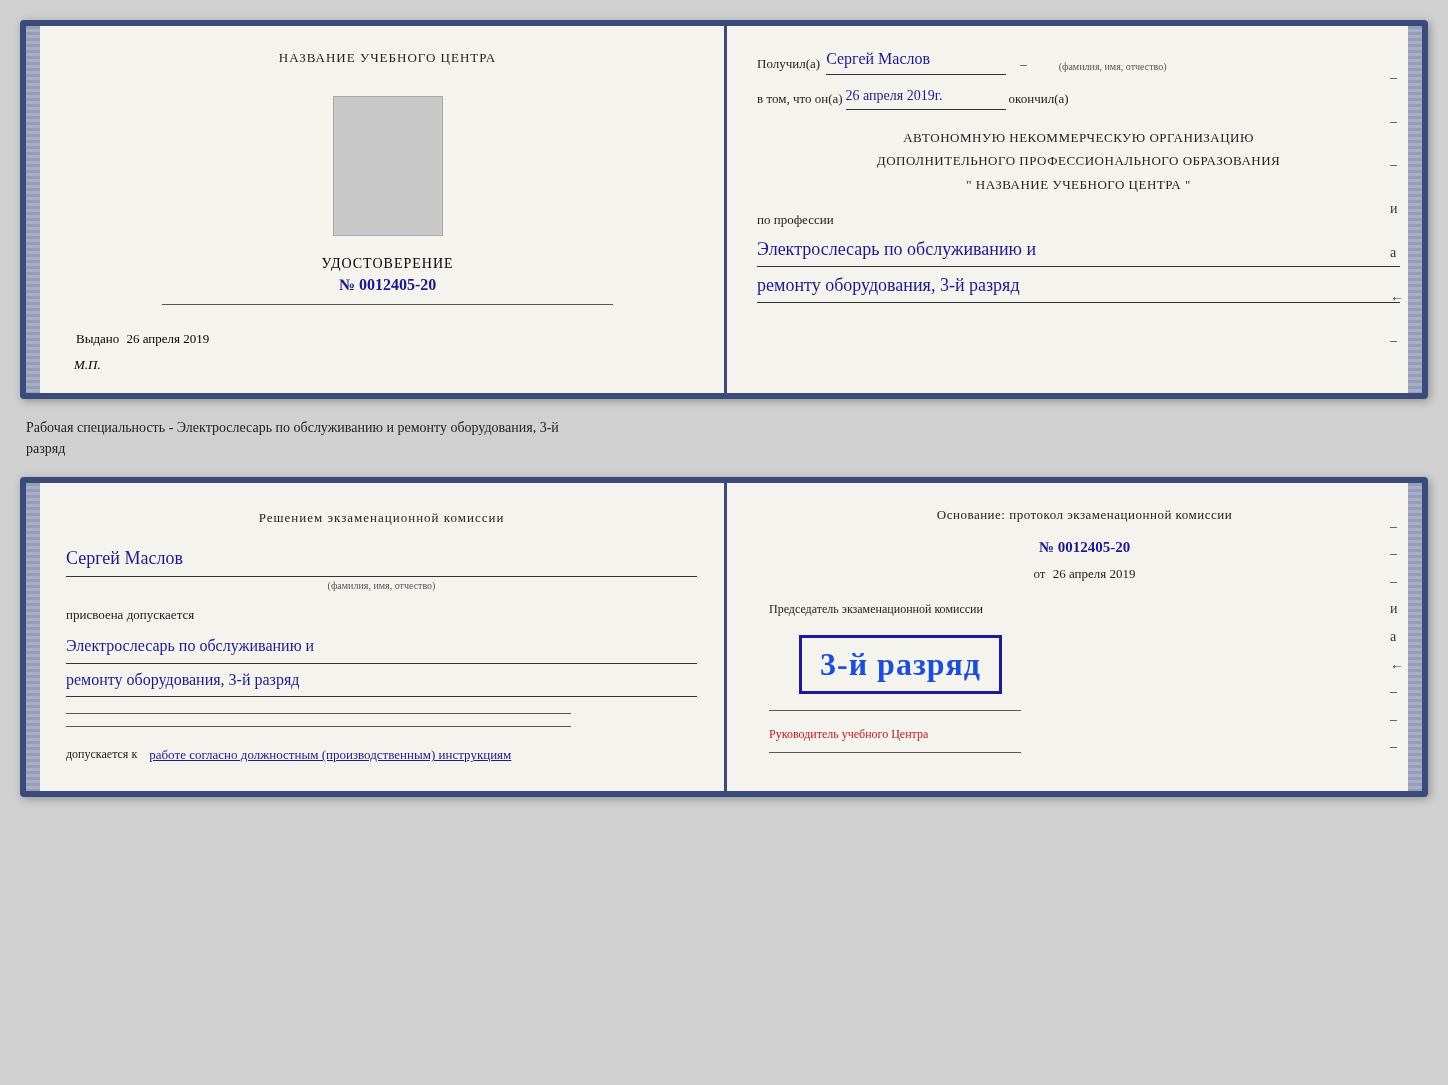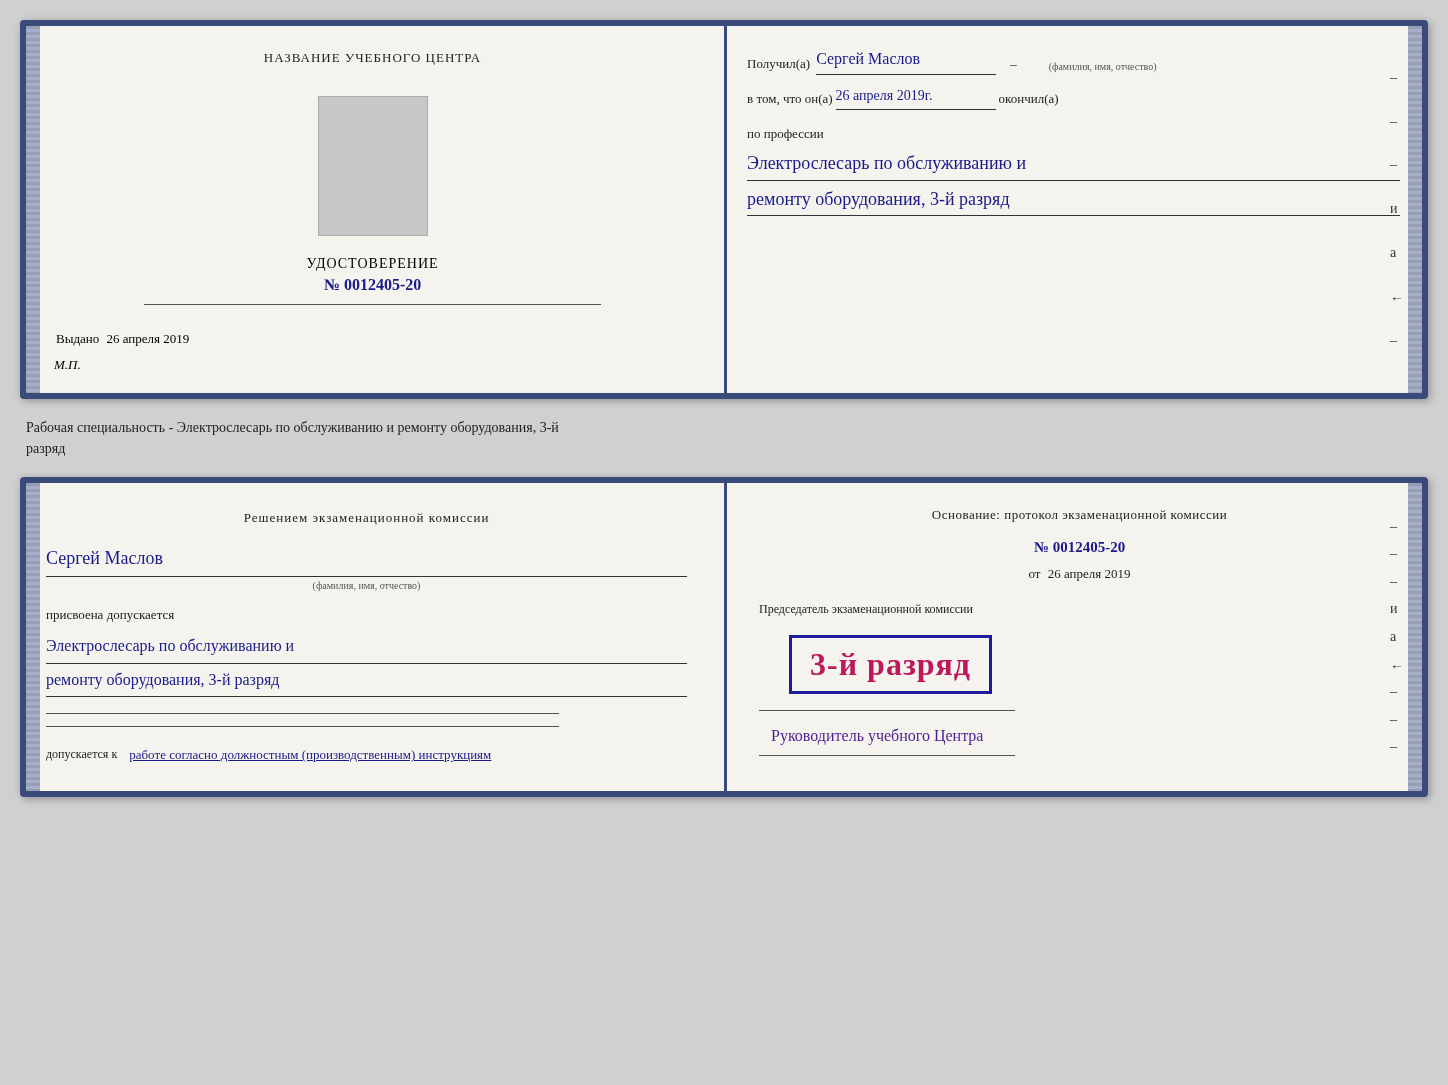--- a/index.html
+++ b/index.html
@@ -292,35 +292,34 @@
     .stamp-box {
       border: 3px solid #1a1a9a;
       display: inline-block;
       padding: 8px 18px;
       margin: 6px 0 6px 30px;
     }
 
     .stamp-text {
       font-size: 32px;
       font-weight: bold;
-      color: #be185d;
+      color: #1d4ed8;
       letter-spacing: 1px;
     }
 
     .predsed-label {
       font-size: 12px;
       color: #222;
       margin: 6px 0 12px;
     }
 
     .rukovod-label {
-      font-size: 16px;
-      color: #4c1d95;
+      font-size: 12px;
+      color: #b91c1c;
       margin-top: 16px;
-      margin-left: 12px;
     }
 
     .right-sig-line {
       border-bottom: 1px solid #555;
       width: 40%;
       margin: 10px 0;
     }
 
     
     .side-bar-left {
@@ -349,21 +348,21 @@
         180deg,
         #3a4a7a 0px,
         #3a4a7a 3px,
         #5a6aaa 3px,
         #5a6aaa 6px
       );
       opacity: 0.5;
     }
 
     .indent-left {
-      padding-left: 20px;
+      padding-left: 40px;
     }
     .indent-right {
       padding-right: 22px;
     }
 
     .dash-right {
       position: absolute;
       right: 18px;
       top: 0;
       bottom: 0;
@@ -422,20 +421,25 @@
         <br>
         <span class="small-note" style="margin-left:20px;">(фамилия, имя, отчество)</span>
       </div>
 
       <div class="vtom-line">
         <span>в том, что он(а)</span>
         <span class="handwritten" style="font-size:14px;min-width:160px;">26 апреля 2019г.</span>
         <span>окончил(а)</span>
       </div>
 
+      <div class="auto-org-block">
+        <span>АВТОНОМНУЮ НЕКОММЕРЧЕСКУЮ ОРГАНИЗАЦИЮ</span><br>
+        <span>ДОПОЛНИТЕЛЬНОГО ПРОФЕССИОНАЛЬНОГО ОБРАЗОВАНИЯ</span><br>
+        <span>"  НАЗВАНИЕ УЧЕБНОГО ЦЕНТРА   "</span>
+      </div>
 
       <div class="profession-block">
         <span>по профессии</span>
         <span class="handwritten-large">Электрослесарь по обслуживанию и</span>
         <span class="handwritten-large">ремонту оборудования, 3-й разряд</span>
       </div>
 
       <div class="dash-right">
         <span class="dash-item">–</span>
         <span class="dash-item">–</span>

